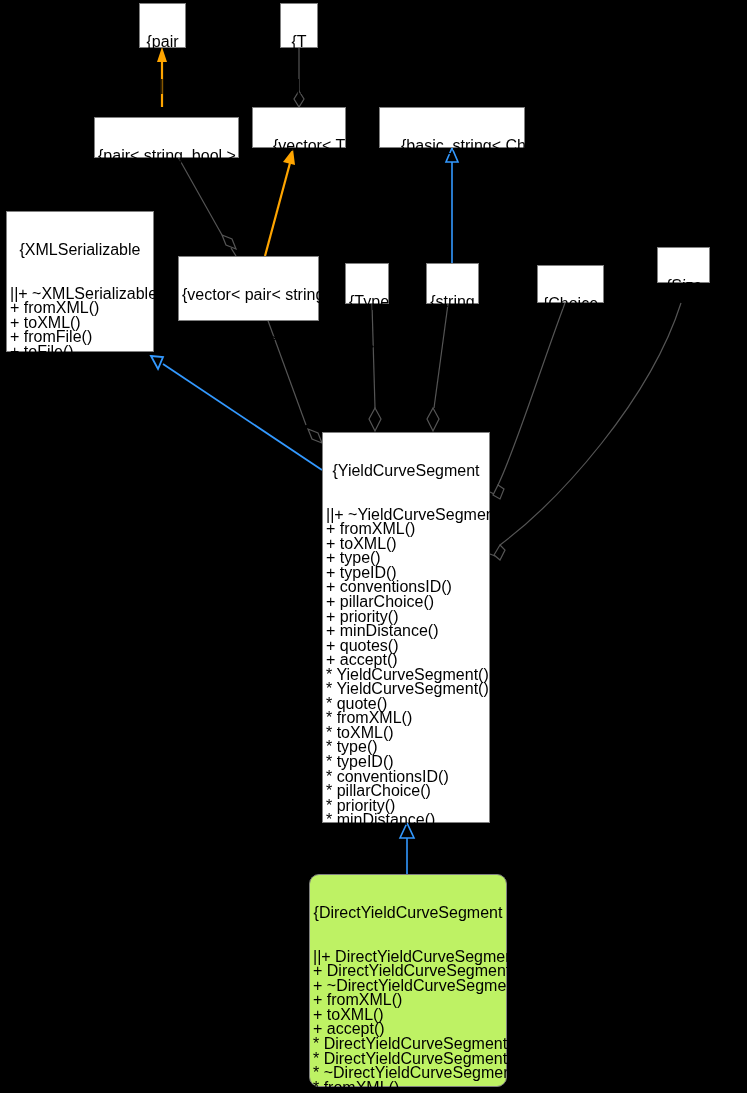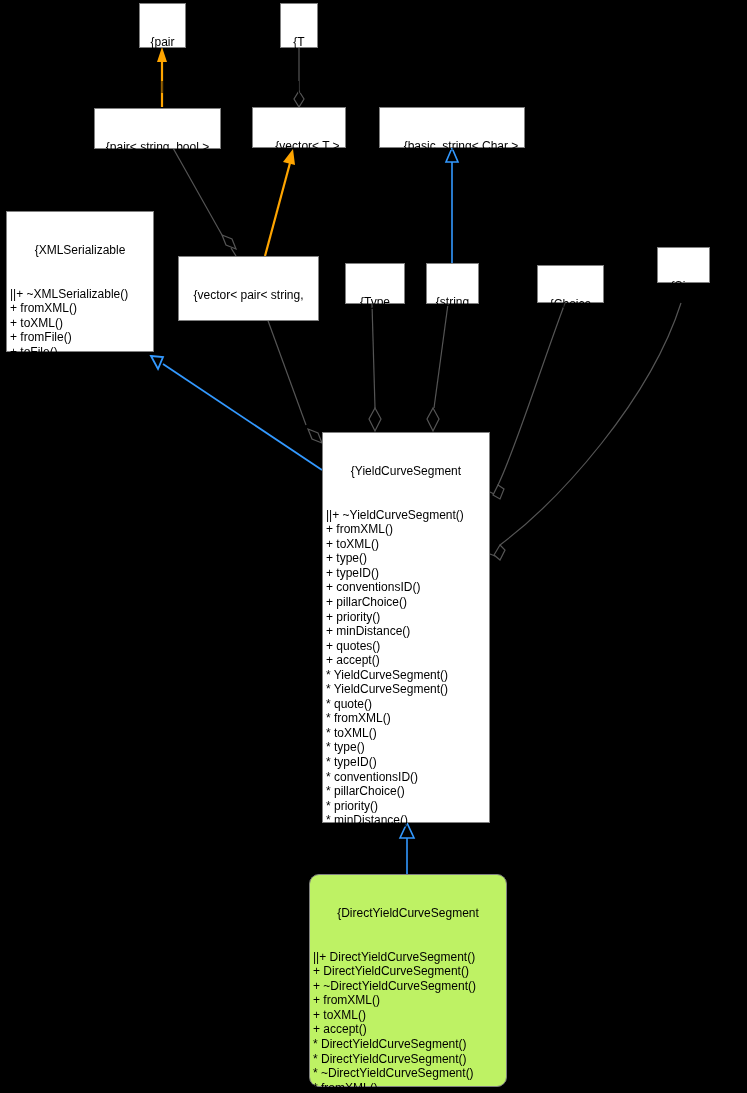--- a/index.html
+++ b/index.html
@@ -24,21 +24,21 @@
     width: 747px;
     height: 1093px;
     pointer-events: none;
   }
   .node {
     position: absolute;
     box-sizing: border-box;
     border: 1px solid #808080;
     background: #ffffff;
     color: #000000;
-    font-size: 12px;
+    font-size: 16px;
     line-height: 14.55px;
     text-align: center;
     padding: 2px 3px 1px 3px;
     white-space: pre;
     z-index: 5;
   }
   .node.filled {
     background: #bef264;
     border-radius: 10px;
   }
@@ -127,21 +127,21 @@
   <div class="node" style="left:139px; top:3px; width:47px; height:45px;">
     <div class="title">{pair</div>
     <div class="closer">||}</div>
   </div>
 
   <div class="node" style="left:280px; top:3px; width:38px; height:45px;">
     <div class="title">{T</div>
     <div class="closer">||}</div>
   </div>
 
-  <div class="node" style="left:94px; top:108px; width:127px; height:41px;">
+  <div class="node" style="left:94px; top:117px; width:145px; height:41px;">
     <div class="title">{pair&lt; string, bool &gt;</div>
     <div class="closer">||}</div>
   </div>
 
   <div class="node" style="left:252px; top:107px; width:94px; height:41px;padding-left:20px;">
     <div class="title">{vector&lt; T &gt;</div>
     <div class="closer">||}</div>
   </div>
 
   <div class="node" style="left:379px; top:107px; width:146px; height:41px;padding-left:21px;">
@@ -160,21 +160,21 @@
 + toXMLString()</div>
     <div class="closer">}</div>
   </div>
 
   <div class="node" style="left:178px; top:256px; width:141px; height:65px;">
     <div class="title">{vector&lt; pair&lt; string,</div>
     <div class="title">bool &gt; &gt;</div>
     <div class="closer">||}</div>
   </div>
 
-  <div class="node" style="left:345px; top:263px; width:60px; height:41px;">
+  <div class="node" style="left:345px; top:263px; width:44px; height:41px;">
     <div class="title">{Type</div>
     <div class="closer">||}</div>
   </div>
 
   <div class="node" style="left:426px; top:263px; width:53px; height:41px;">
     <div class="title">{string</div>
     <div class="closer">||}</div>
   </div>
 
   <div class="node" style="left:537px; top:265px; width:67px; height:38px;">

